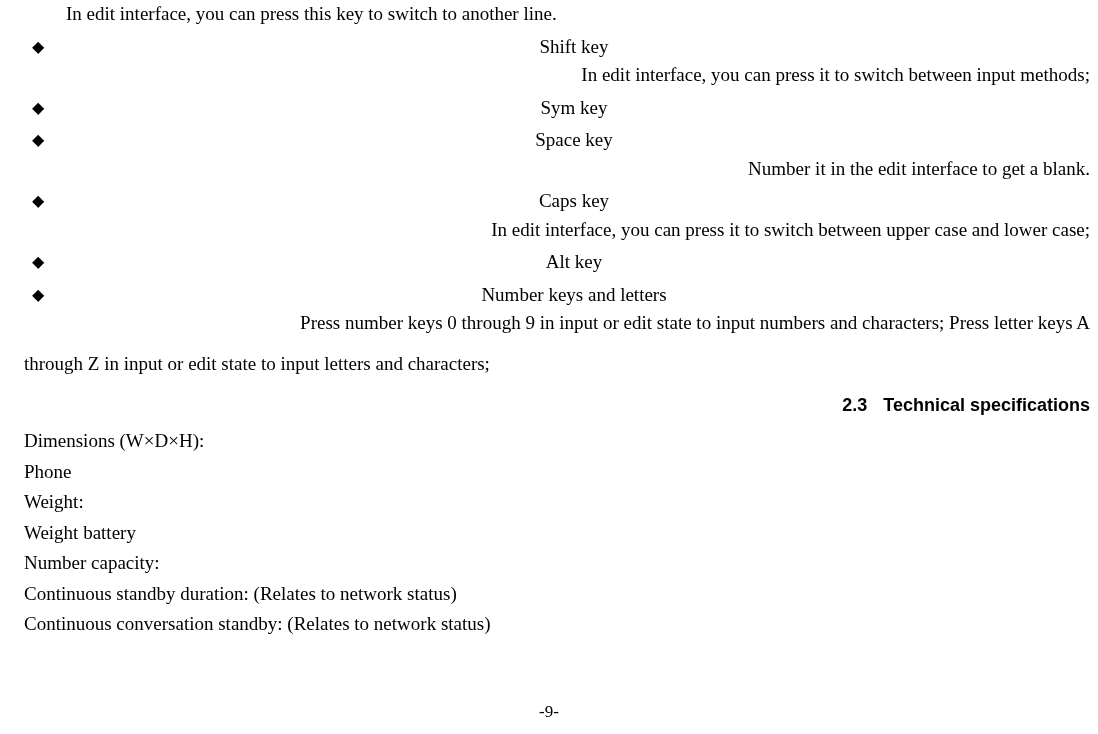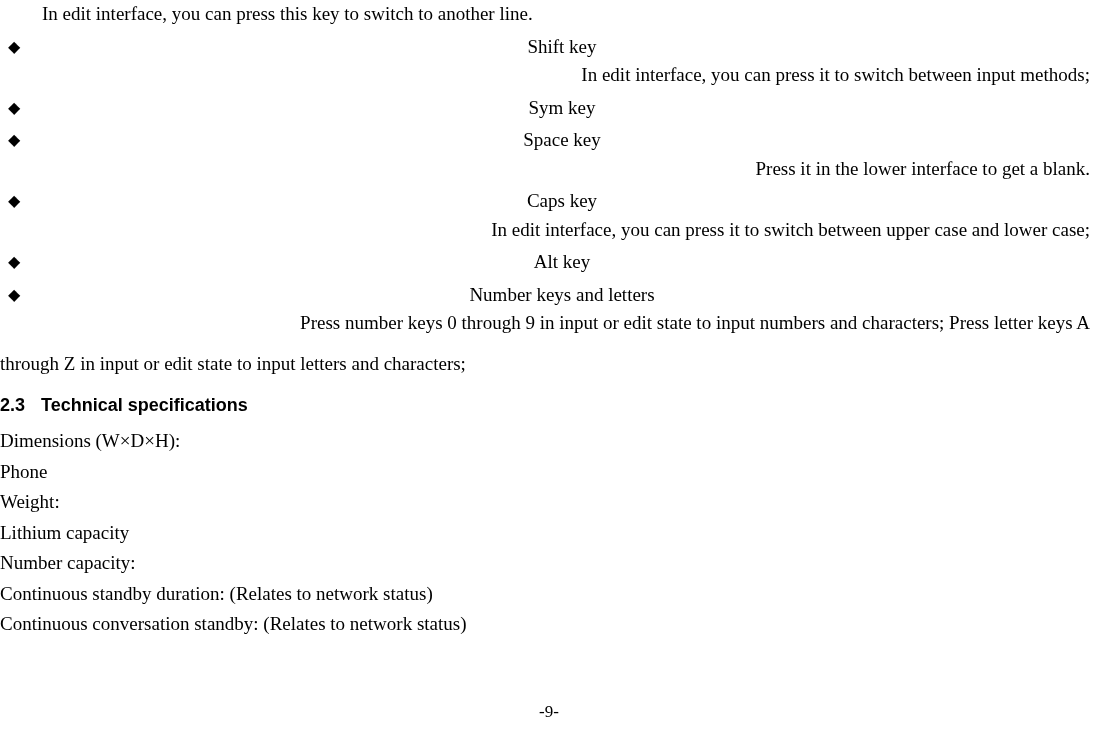--- a/index.html
+++ b/index.html
@@ -12,21 +12,21 @@
       font-size: 19px;
       line-height: 1.5;
       color: #000;
       background: #fff;
       width: 1098px;
       height: 734px;
       padding: 0;
       position: relative;
     }
     .page-content {
-      padding-left: 0;
+      padding-left: 24px;
       padding-right: 8px;
     }
     .first-line {
       padding-left: 42px;
       margin-bottom: 0;
     }
     .bullet-group {
       display: flex;
       align-items: flex-start;
       margin-top: 4px;
@@ -55,20 +55,21 @@
     .last-desc-continuation {
       padding-left: 0;
       margin-top: 12px;
     }
     .section-heading {
       font-family: Arial, Helvetica, sans-serif;
       font-weight: bold;
       font-size: 18px;
       margin-top: 14px;
       margin-bottom: 8px;
+      text-align: right;
     }
     .section-num {
       margin-right: 16px;
     }
     .spec-line {
       margin-top: 2px;
     }
     .page-number {
       position: absolute;
       bottom: 10px;
@@ -97,21 +98,21 @@
     <span class="bullet-marker">◆</span>
     <div class="bullet-body">
       <span class="bullet-title">Sym key</span>
     </div>
   </div>
 
   <div class="bullet-group">
     <span class="bullet-marker">◆</span>
     <div class="bullet-body">
       <span class="bullet-title">Space key</span>
-      <span class="bullet-desc">Press it in the lower interface to get a blank.</span>
+      <span class="bullet-desc">Number it in the edit interface to get a blank.</span>
     </div>
   </div>
 
   <div class="bullet-group">
     <span class="bullet-marker">◆</span>
     <div class="bullet-body">
       <span class="bullet-title">Caps key</span>
       <span class="bullet-desc">In edit interface, you can press it to switch between upper case and lower case;</span>
     </div>
   </div>
@@ -133,20 +134,20 @@
 
   <div class="last-desc-continuation">through Z in input or edit state to input letters and characters;</div>
 
   <div class="section-heading">
     <span class="section-num">2.3</span><span>Technical specifications</span>
   </div>
 
   <div class="spec-line">Dimensions (W×D×H):</div>
   <div class="spec-line">Phone</div>
   <div class="spec-line">Weight:</div>
-  <div class="spec-line">Lithium capacity</div>
+  <div class="spec-line">Weight battery</div>
   <div class="spec-line">Number capacity:</div>
   <div class="spec-line">Continuous standby duration: (Relates to network status)</div>
   <div class="spec-line">Continuous conversation standby: (Relates to network status)</div>
 
 </div>
 
 <div class="page-number">-9-</div>
 
 </body></html>

